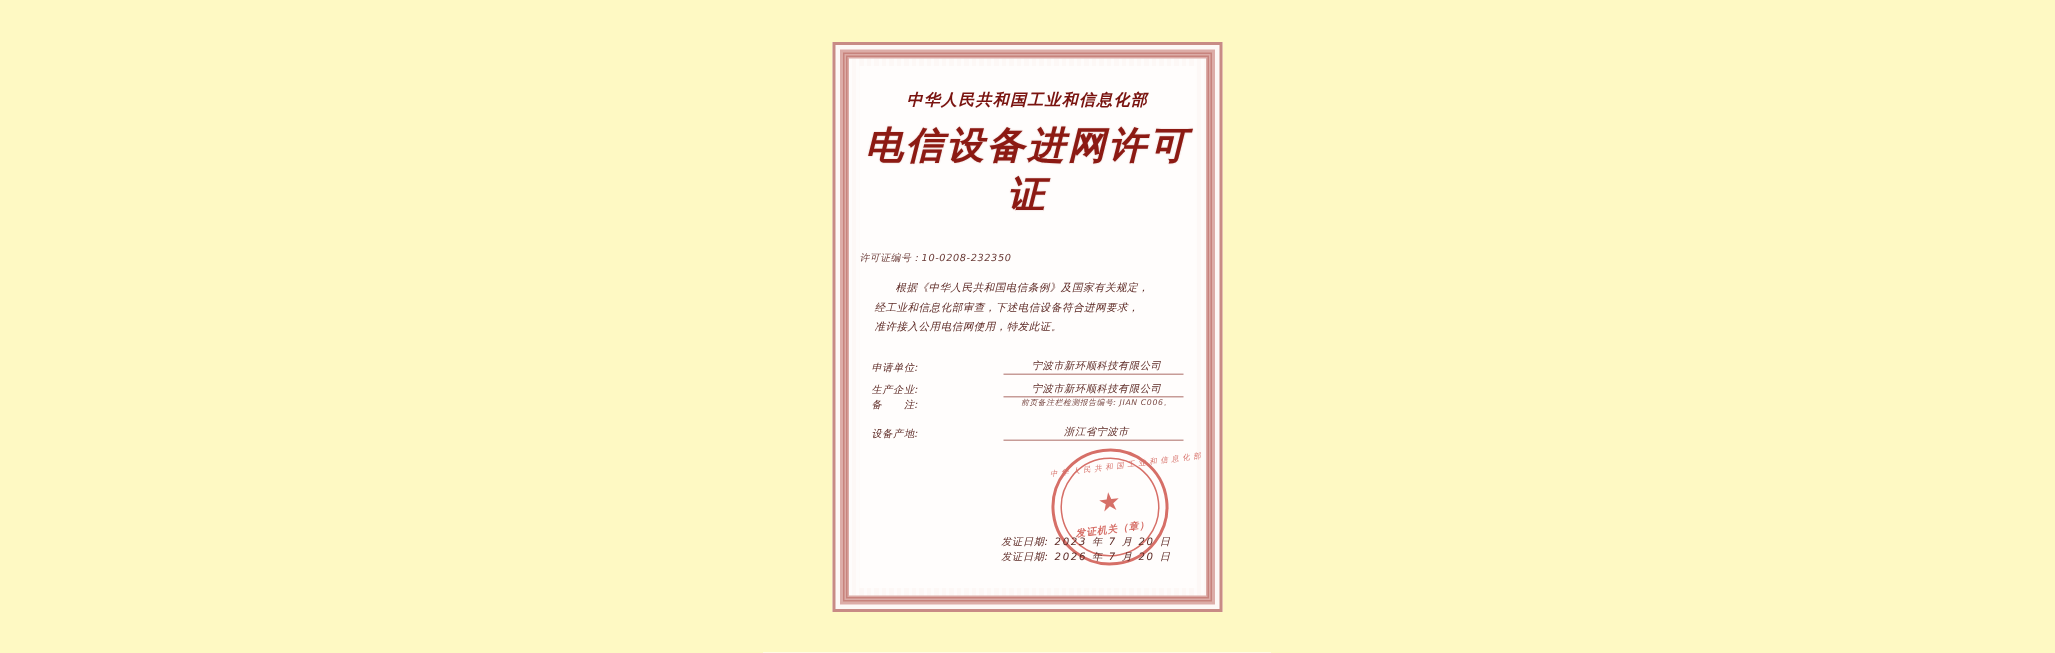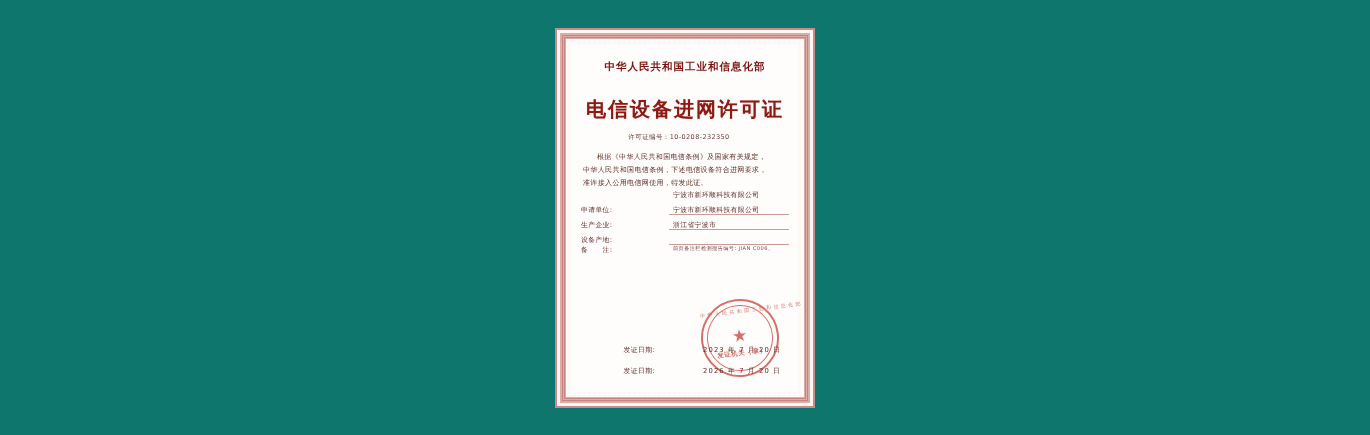--- a/index.html
+++ b/index.html
@@ -10,21 +10,22 @@
   body {
     width: 1370px;
     height: 435px;
     font-family: "DejaVu Sans", sans-serif;
     overflow: hidden;
   }
   .page {
     position: relative;
     width: 1370px;
     height: 435px;
-    background: #0f766e;
+    background: #fef9c3;
+    font-style: italic;
   }
 
   
   .cert {
     position: absolute;
     left: 555px;
     top: 28px;
     width: 260px;
     height: 380px;
     background: #fdf8f6;
@@ -69,32 +70,32 @@
     text-align: center;
     font-family: "DejaVu Sans", sans-serif;
     font-size: 10.5px;
     letter-spacing: 1px;
     color: #7a1410;
     margin-top: 16px;
     font-weight: 600;
   }
   .title {
     text-align: center;
-    font-size: 20px;
+    font-size: 25px;
     letter-spacing: 2px;
     color: #8c1a13;
     font-weight: 700;
-    margin-top: 22px;
+    margin-top: 6px;
     text-shadow: 0 0 1px rgba(140,26,19,0.35);
   }
   .license-no {
-    text-align: center;
+    text-align: left;
     font-size: 6.5px;
     color: #6a3a36;
-    margin-top: 10px;
+    margin-top: 22px;
     padding-right: 12px;
     letter-spacing: 0.4px;
   }
 
   
   .para {
     margin: 9px 10px 0 10px;
     font-size: 7px;
     line-height: 1.85;
     color: #5e2b26;
@@ -119,24 +120,25 @@
   .field-label {
     width: 52px;
     flex: 0 0 52px;
     white-space: nowrap;
     text-align: justify;
   }
   .field-value {
     flex: 1 1 auto;
     border-bottom: 0.6px solid #c79c97;
     padding-left: 4px;
-    padding-bottom: 14px;
+    padding-bottom: 0;
     white-space: nowrap;
     overflow: hidden;
     text-overflow: ellipsis;
+    text-align: center;
   }
   .field-row.note .field-value {
     font-size: 5.2px;
     color: #7a4a45;
     border-bottom: none;
   }
   .field-row.note {
     height: 14px;
     align-items: flex-start;
   }
@@ -198,23 +200,21 @@
     right: 16px;
     bottom: 16px;
     width: 150px;
   }
   .date-row {
     display: flex;
     justify-content: flex-end;
     align-items: flex-start;
     font-size: 6.8px;
     color: #5e2b26;
-    margin-top: 11px;
     letter-spacing: 0.4px;
-    gap: 44px;
   }
   .date-label { margin-right: 4px; white-space: nowrap; }
   .date-value { white-space: nowrap; letter-spacing: 1.1px; }
 </style>
 </head>
 <body>
 
 <div class="page">
 
   <div class="cert">
@@ -225,40 +225,40 @@
 
       <div class="ministry">中华人民共和国工业和信息化部</div>
       <div class="title">电信设备进网许可证</div>
 
       <div class="license-no">
         <span>许可证编号：</span><span>10-0208-232350</span>
       </div>
 
       <div class="para">
         <span class="ind"></span><span>根据《中华人民共和国电信条例》及国家有关规定，</span><br>
-        <span>中华人民共和国电信条例，下述电信设备符合进网要求，</span><br>
+        <span>经工业和信息化部审查，下述电信设备符合进网要求，</span><br>
         <span>准许接入公用电信网使用，特发此证。</span>
       </div>
 
       <div class="fields">
         <div class="field-row">
           <span class="field-label">申请单位:</span>
           <span class="field-value">宁波市新环顺科技有限公司</span>
         </div>
         <div class="field-row">
           <span class="field-label">生产企业:</span>
           <span class="field-value">宁波市新环顺科技有限公司</span>
         </div>
+        <div class="field-row note">
+          <span class="field-label">备　　注:</span>
+          <span class="field-value">前页备注栏检测报告编号: JIAN C006。</span>
+        </div>
         <div class="field-row">
           <span class="field-label">设备产地:</span>
           <span class="field-value">浙江省宁波市</span>
-        </div>
-        <div class="field-row note">
-          <span class="field-label">备　　注:</span>
-          <span class="field-value">前页备注栏检测报告编号: JIAN C006。</span>
         </div>
       </div>
 
       <div class="seal">
         <div class="seal-ring"></div>
         <div class="seal-text-top">中华人民共和国工业和信息化部</div>
         <div class="seal-star">★</div>
         <div class="seal-text-bottom">发证机关（章）</div>
       </div>
 

